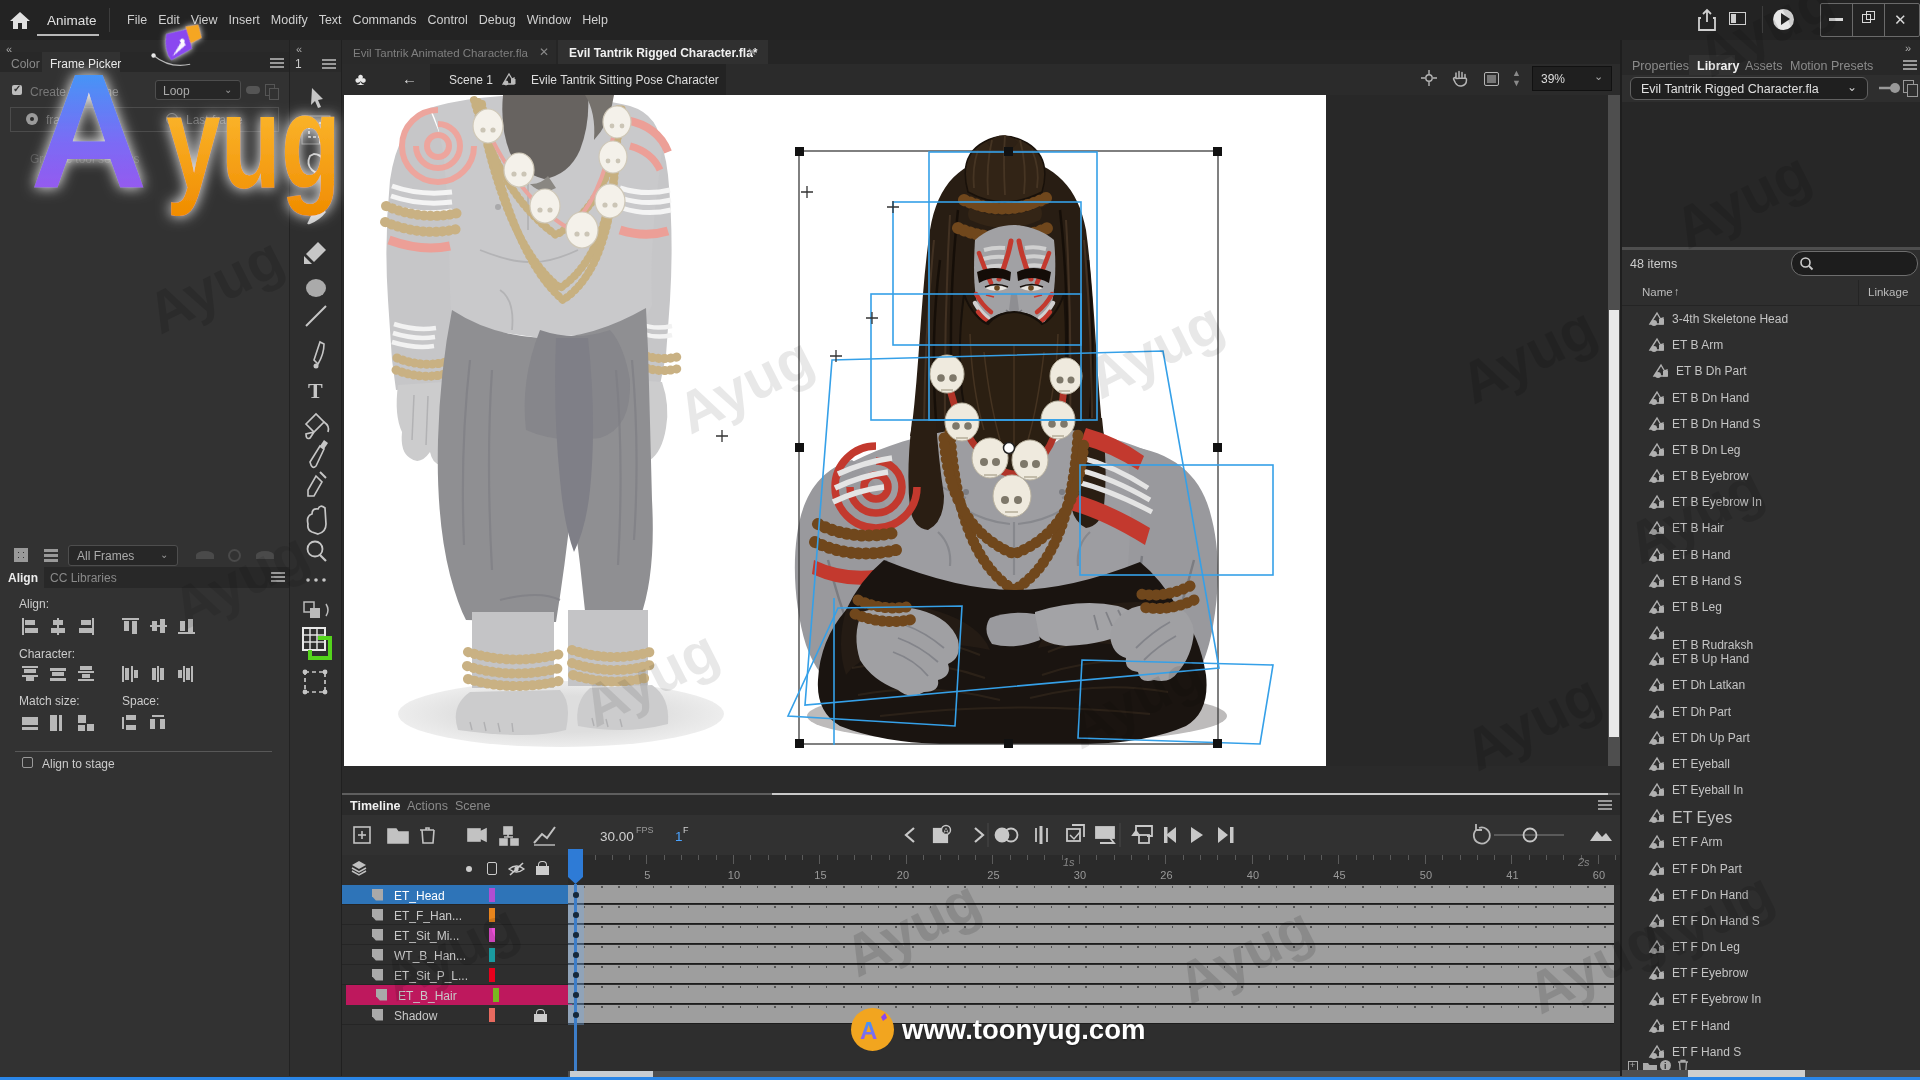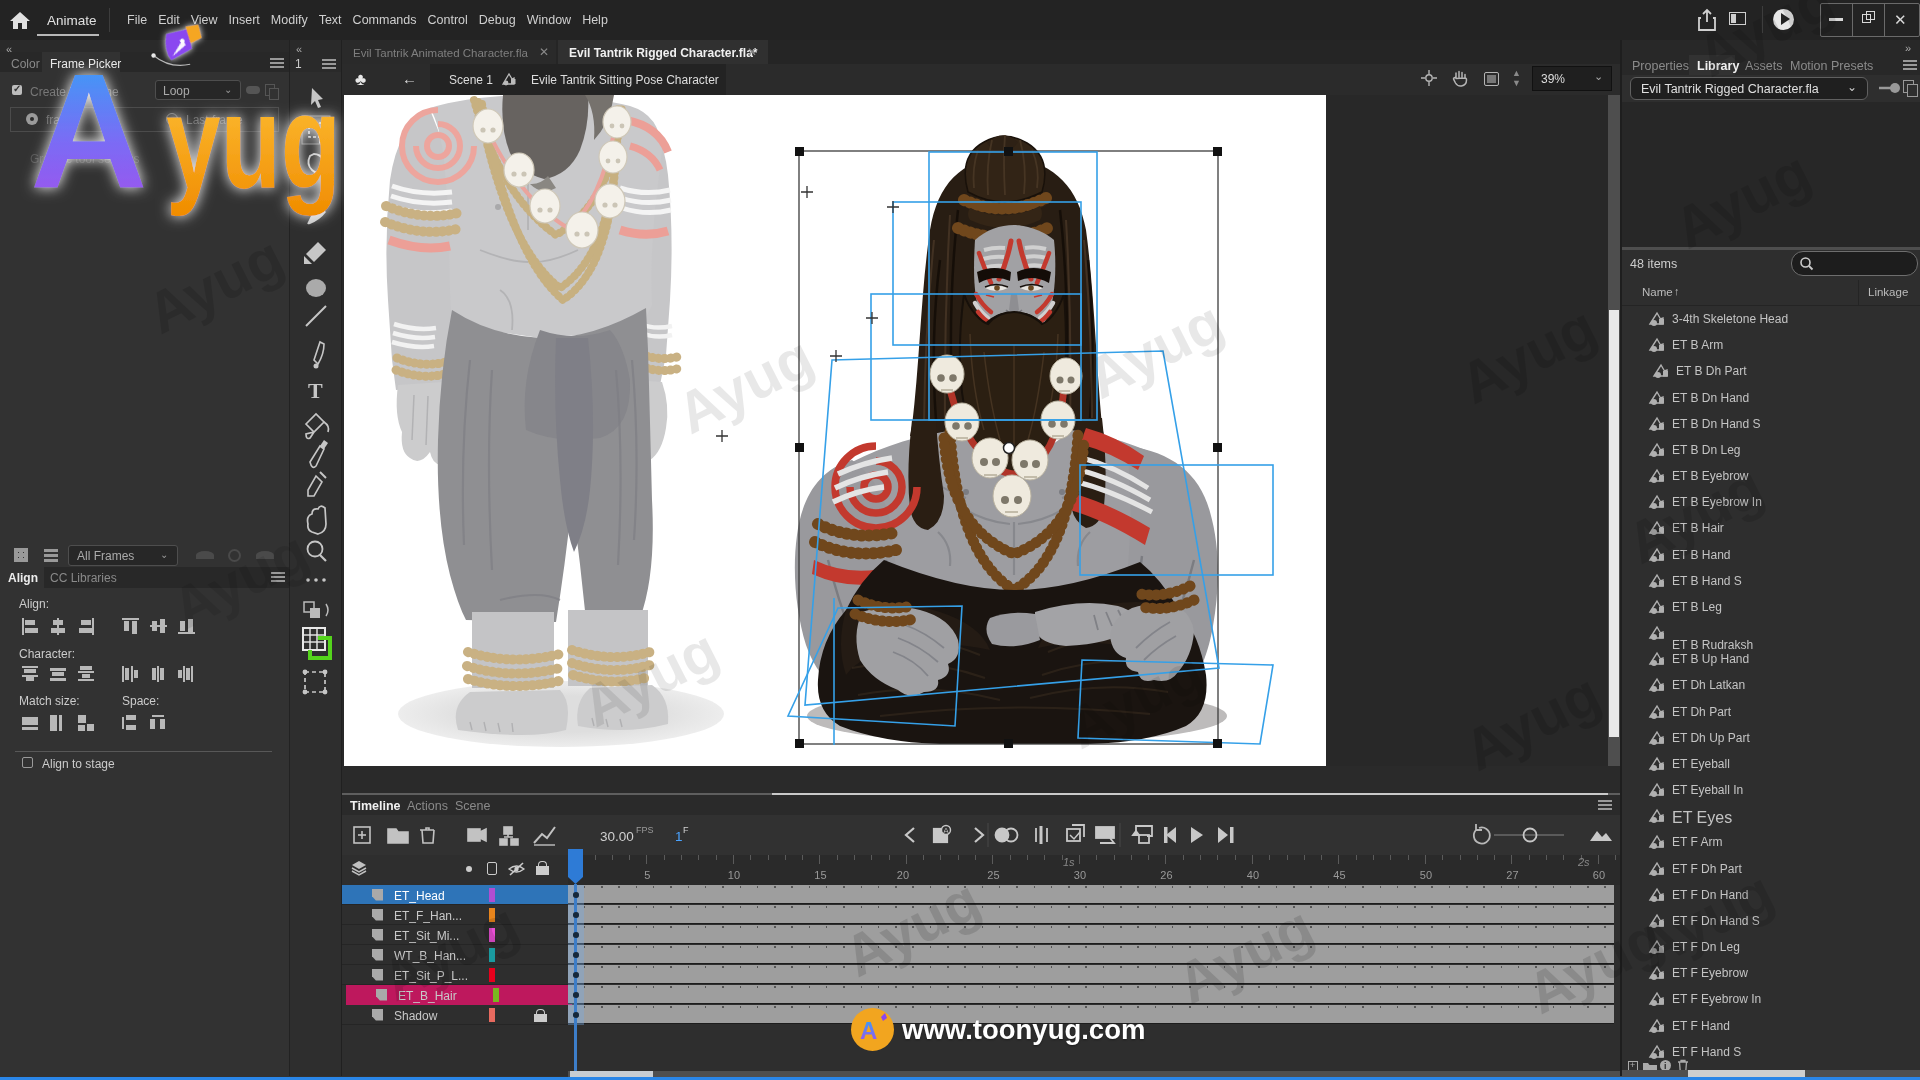--- a/index.html
+++ b/index.html
@@ -821,21 +821,21 @@
     <div class="abs" style="left:805.0px;top:0;width:1px;height:5px;background:#5a5a5a"></div>
     <div class="abs" style="left:822.3px;top:0;width:1px;height:5px;background:#5a5a5a"></div>
     <div class="abs" style="left:839.6px;top:0;width:1px;height:5px;background:#5a5a5a"></div>
     <div class="abs" style="left:856.9px;top:0;width:1px;height:9px;background:#5a5a5a"></div>
     <div class="abs" style="left:847.9px;top:14px;width:20px;text-align:center;font-size:11px;color:#999">50</div>
     <div class="abs" style="left:874.1px;top:0;width:1px;height:5px;background:#5a5a5a"></div>
     <div class="abs" style="left:891.5px;top:0;width:1px;height:5px;background:#5a5a5a"></div>
     <div class="abs" style="left:908.8px;top:0;width:1px;height:5px;background:#5a5a5a"></div>
     <div class="abs" style="left:926.1px;top:0;width:1px;height:5px;background:#5a5a5a"></div>
     <div class="abs" style="left:943.4px;top:0;width:1px;height:9px;background:#5a5a5a"></div>
-    <div class="abs" style="left:934.4px;top:14px;width:20px;text-align:center;font-size:11px;color:#999">27</div>
+    <div class="abs" style="left:934.4px;top:14px;width:20px;text-align:center;font-size:11px;color:#999">41</div>
     <div class="abs" style="left:960.6px;top:0;width:1px;height:5px;background:#5a5a5a"></div>
     <div class="abs" style="left:978.0px;top:0;width:1px;height:5px;background:#5a5a5a"></div>
     <div class="abs" style="left:995.3px;top:0;width:1px;height:5px;background:#5a5a5a"></div>
     <div class="abs" style="left:1012.6px;top:0;width:1px;height:5px;background:#5a5a5a"></div>
     <div class="abs" style="left:1029.9px;top:0;width:1px;height:9px;background:#5a5a5a"></div>
     <div class="abs" style="left:1020.9px;top:14px;width:20px;text-align:center;font-size:11px;color:#999">60</div>
     <div class="abs" style="left:1047.2px;top:0;width:1px;height:5px;background:#5a5a5a"></div>
     <div class="abs" style="left:495px;top:1px;font-size:11px;font-style:italic;color:#888">1s</div>
     <div class="abs" style="left:1010px;top:1px;font-size:11px;font-style:italic;color:#888">2s</div>
   </div>

